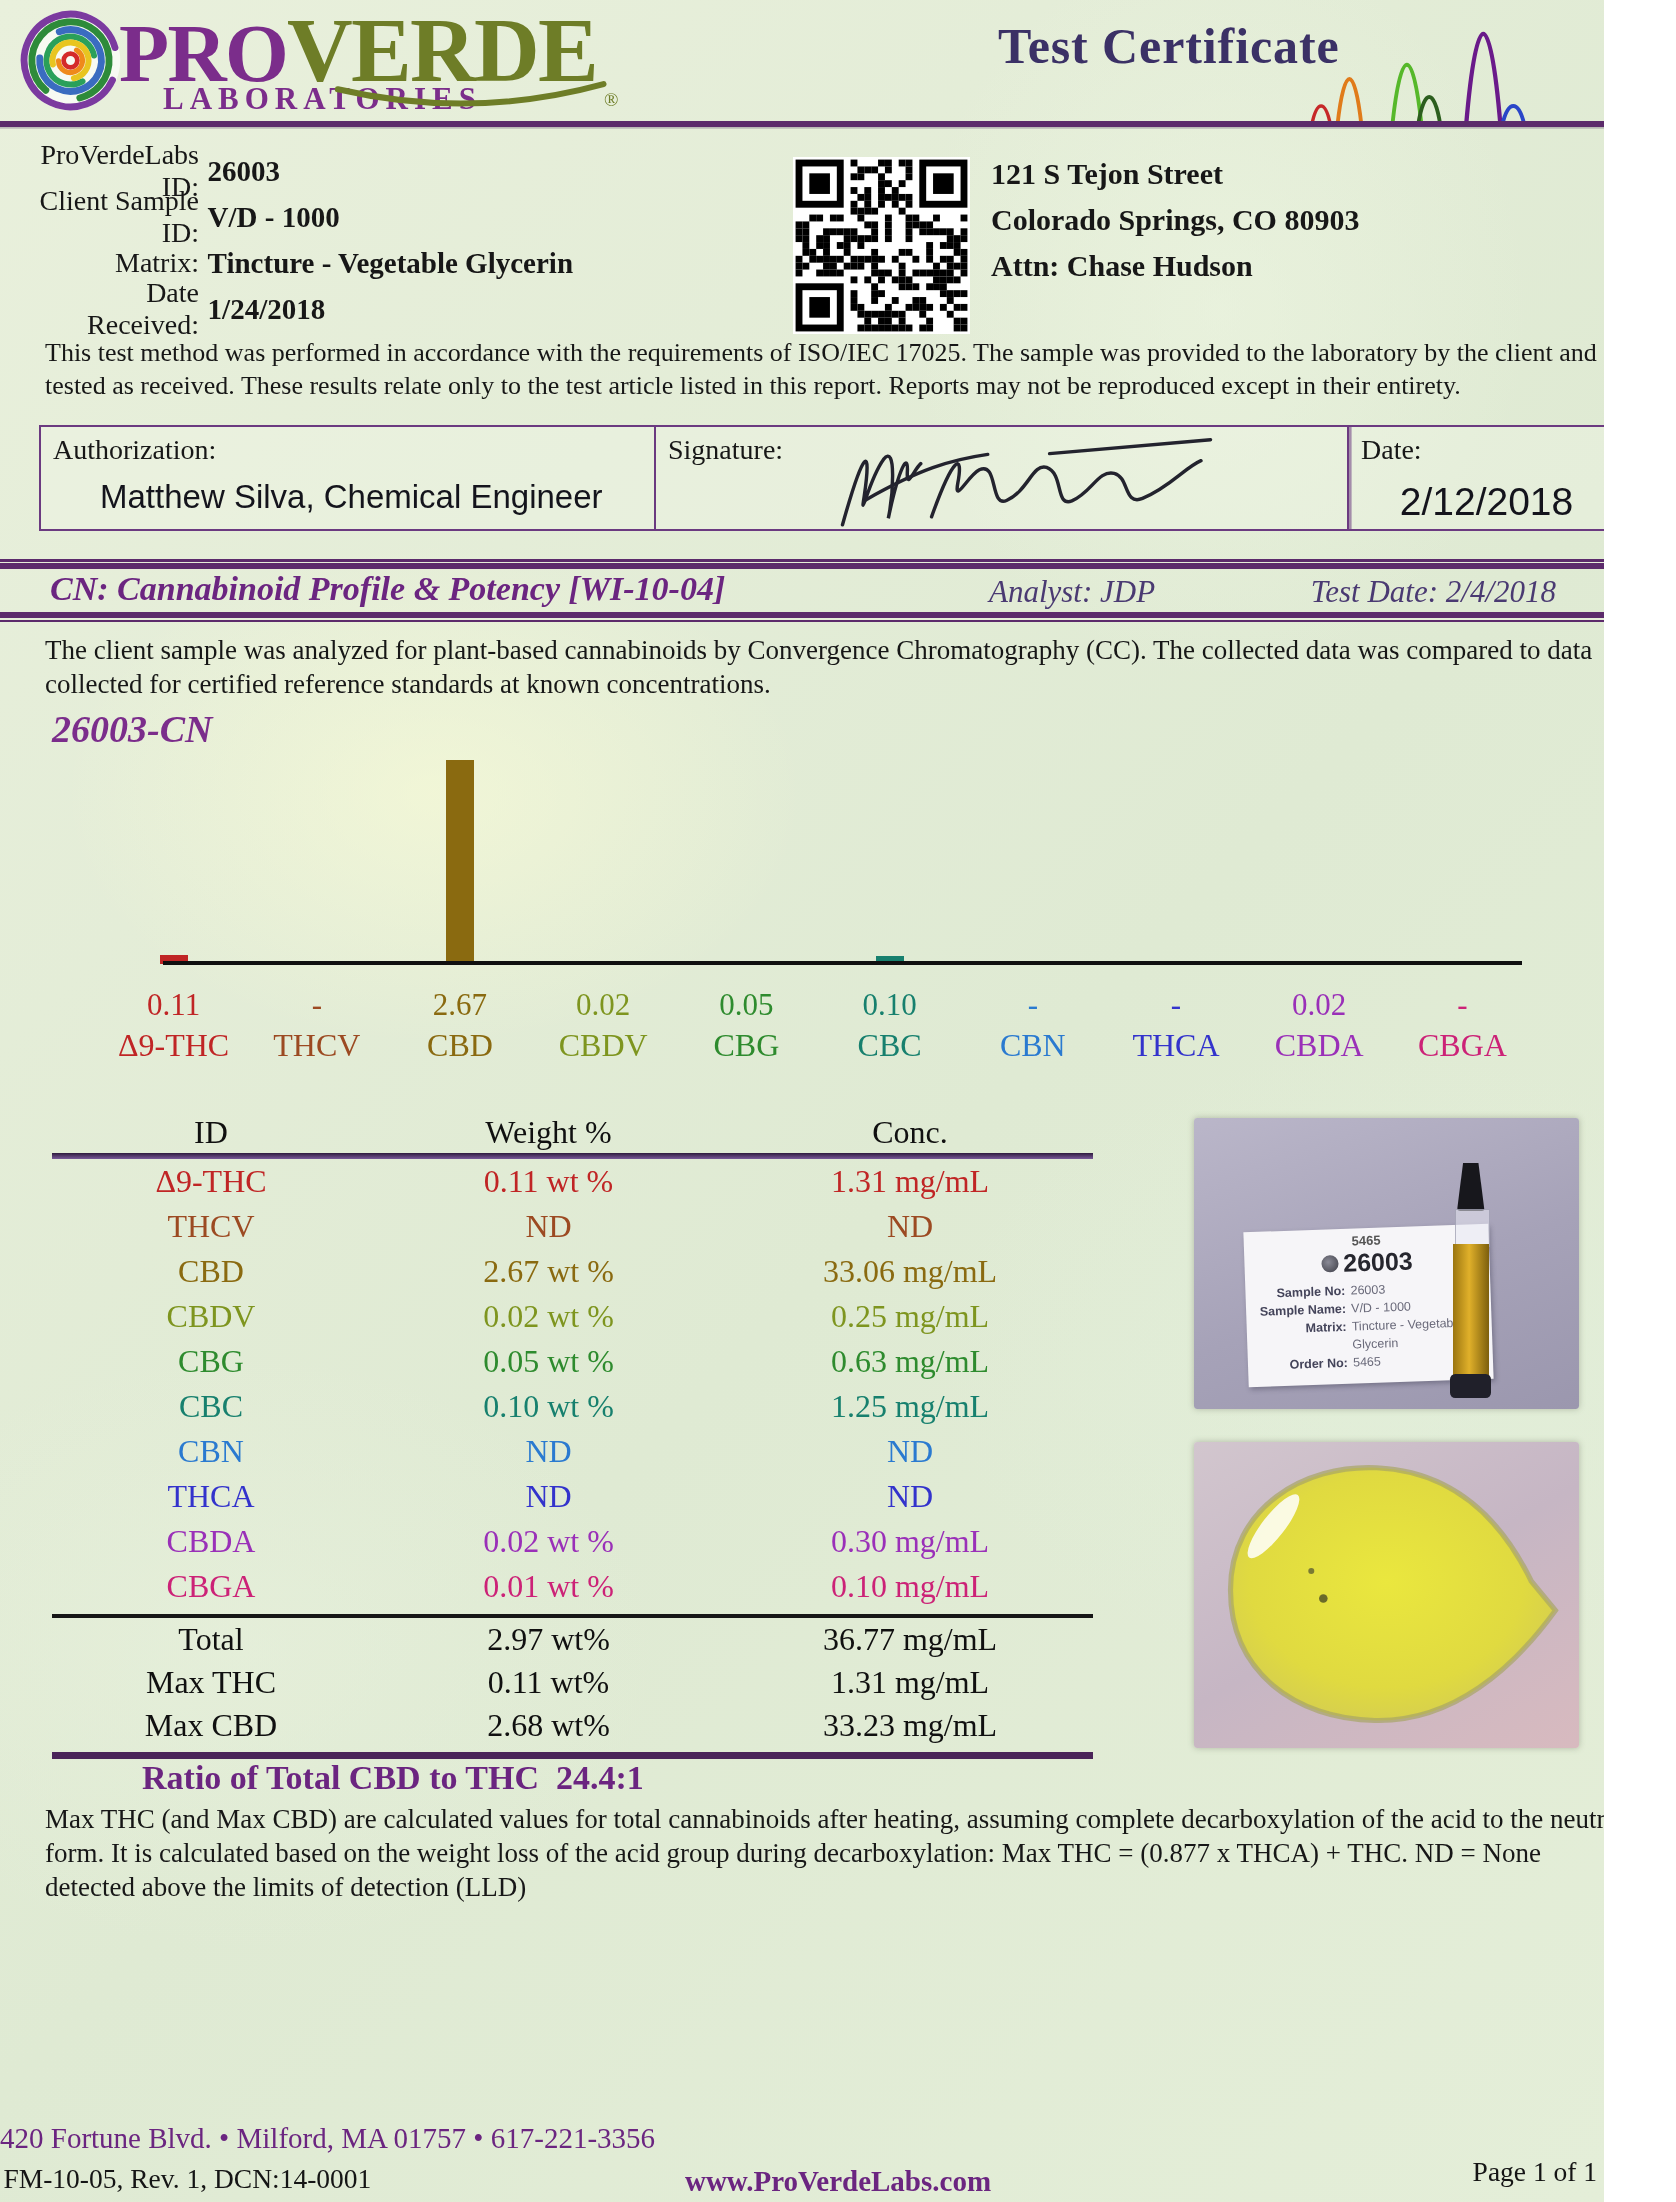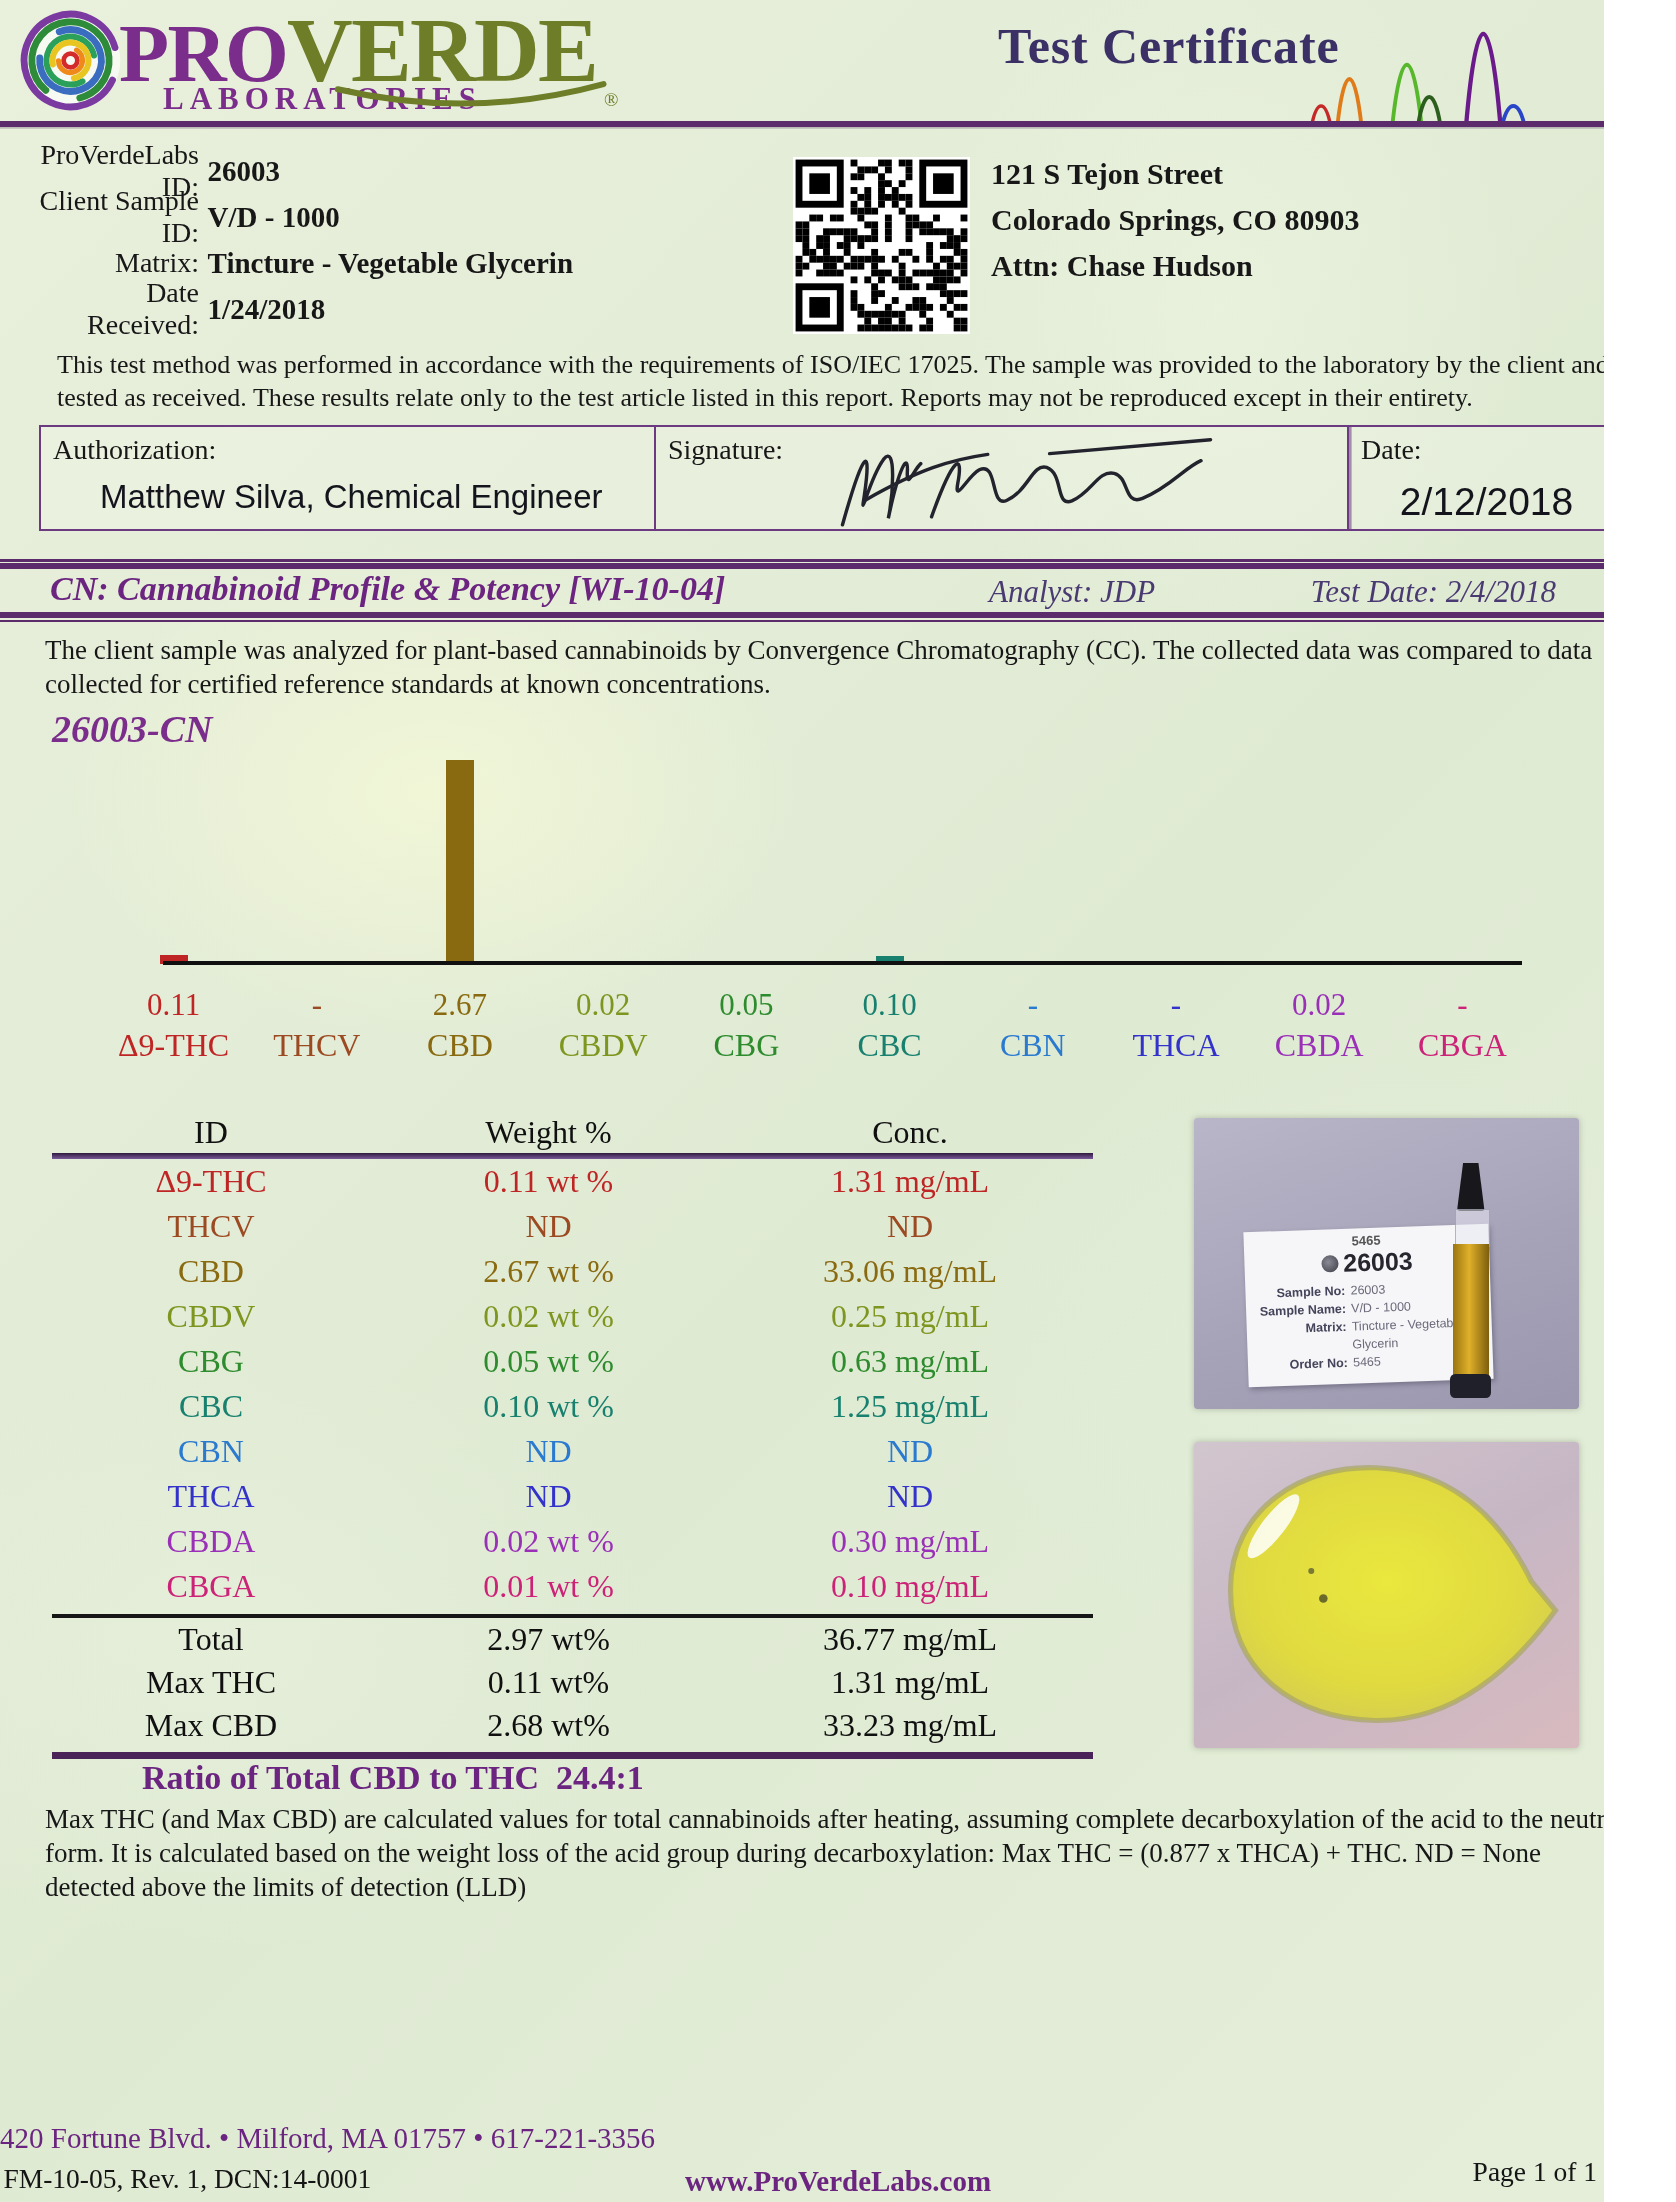--- a/index.html
+++ b/index.html
@@ -26,21 +26,21 @@
   .header-rule{position:absolute;left:0;top:121px;width:1676px;height:6px;background:#5c2b6b;box-shadow:0 1.7px 0 rgba(60,30,80,.25);}
   
   .cert-info{position:absolute;left:34px;top:148px;}
   .cert-row{display:flex;height:46px;align-items:center;}
   .cert-label{width:165px;text-align:right;font-size:28px;}
   .cert-value{margin-left:8.6px;font-size:29px;font-weight:700;}
   
   .qr{position:absolute;left:793px;top:157px;}
   .client{position:absolute;left:991px;top:151px;font-size:30px;font-weight:700;line-height:46px;}
   
-  .disclaimer{position:absolute;left:45px;top:336px;width:1590px;font-size:26px;line-height:33px;margin:12px;}
+  .disclaimer{position:absolute;left:45px;top:336px;width:1590px;font-size:26px;line-height:33px;margin:0;}
   
   .auth-box{position:absolute;left:39px;top:425px;width:1583px;height:102px;border:2.6px solid #6b3a80;display:grid;grid-template-columns:613px 693px auto;background:rgba(240,246,232,.35);}
   .auth-cell{position:relative;padding:6.9px 12px;}
   .auth-cell + .auth-cell{border-left:2.6px solid #6b3a80;}
   .auth-cell-date{box-shadow:inset 5.2px 0 0 -2.6px rgba(107,58,128,.55);}
   .auth-label{font-size:28px;}
   .auth-name{margin:12px 0 0 47px;font-family:"Liberation Sans","DejaVu Sans",sans-serif;font-size:33px;color:#14141c;}
   .auth-sig{position:absolute;left:112px;top:-1.7px;}
   .auth-date{margin-top:13.8px;text-align:center;font-family:"Liberation Sans","DejaVu Sans",sans-serif;font-size:39px;color:#14141c;}
   

